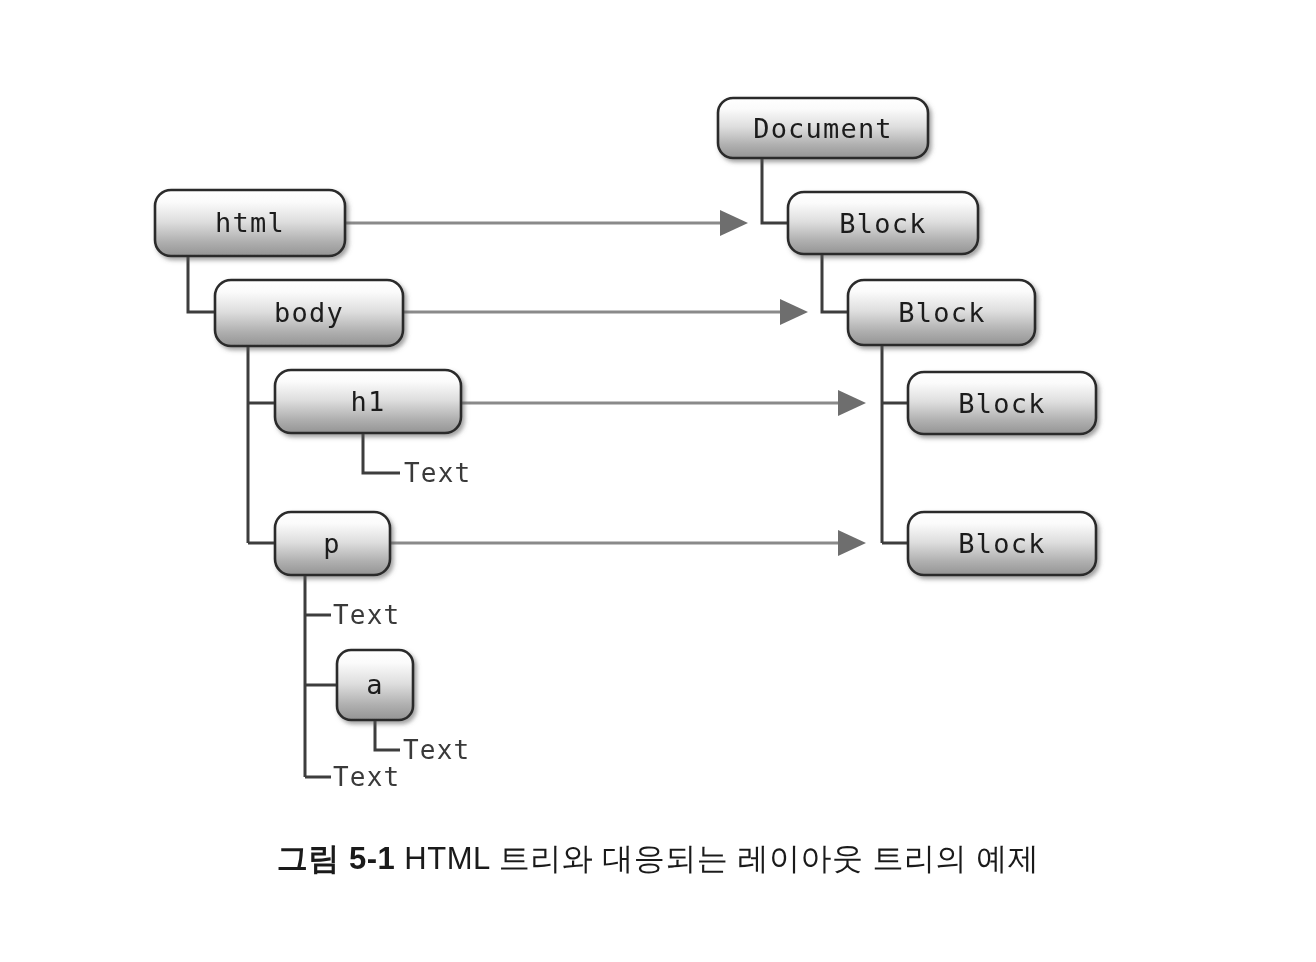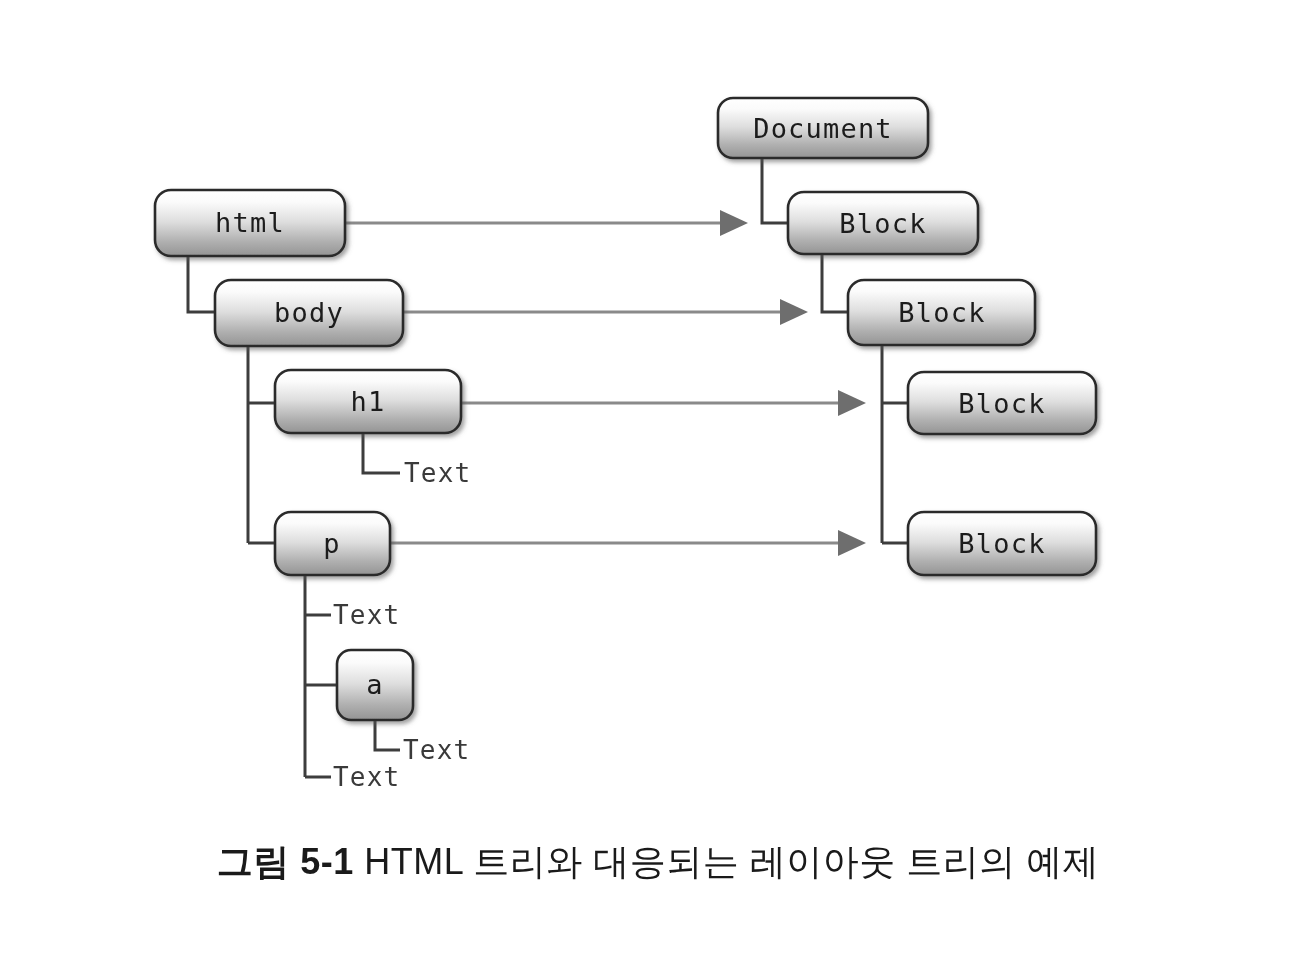--- a/index.html
+++ b/index.html
@@ -63,21 +63,21 @@
   }
   .caption-bar {
     position: absolute;
     left: 0;
     top: 838px;
     width: 1316px;
     text-align: center;
   }
   .caption-text {
     font-family: "Liberation Sans", sans-serif;
-    font-size: 36px;
+    font-size: 31px;
     color: #1a1a1a;
     letter-spacing: 0.5px;
     white-space: nowrap;
   }
   .caption-number {
     font-weight: bold;
   }
 </style>
 </head>
 <body>

